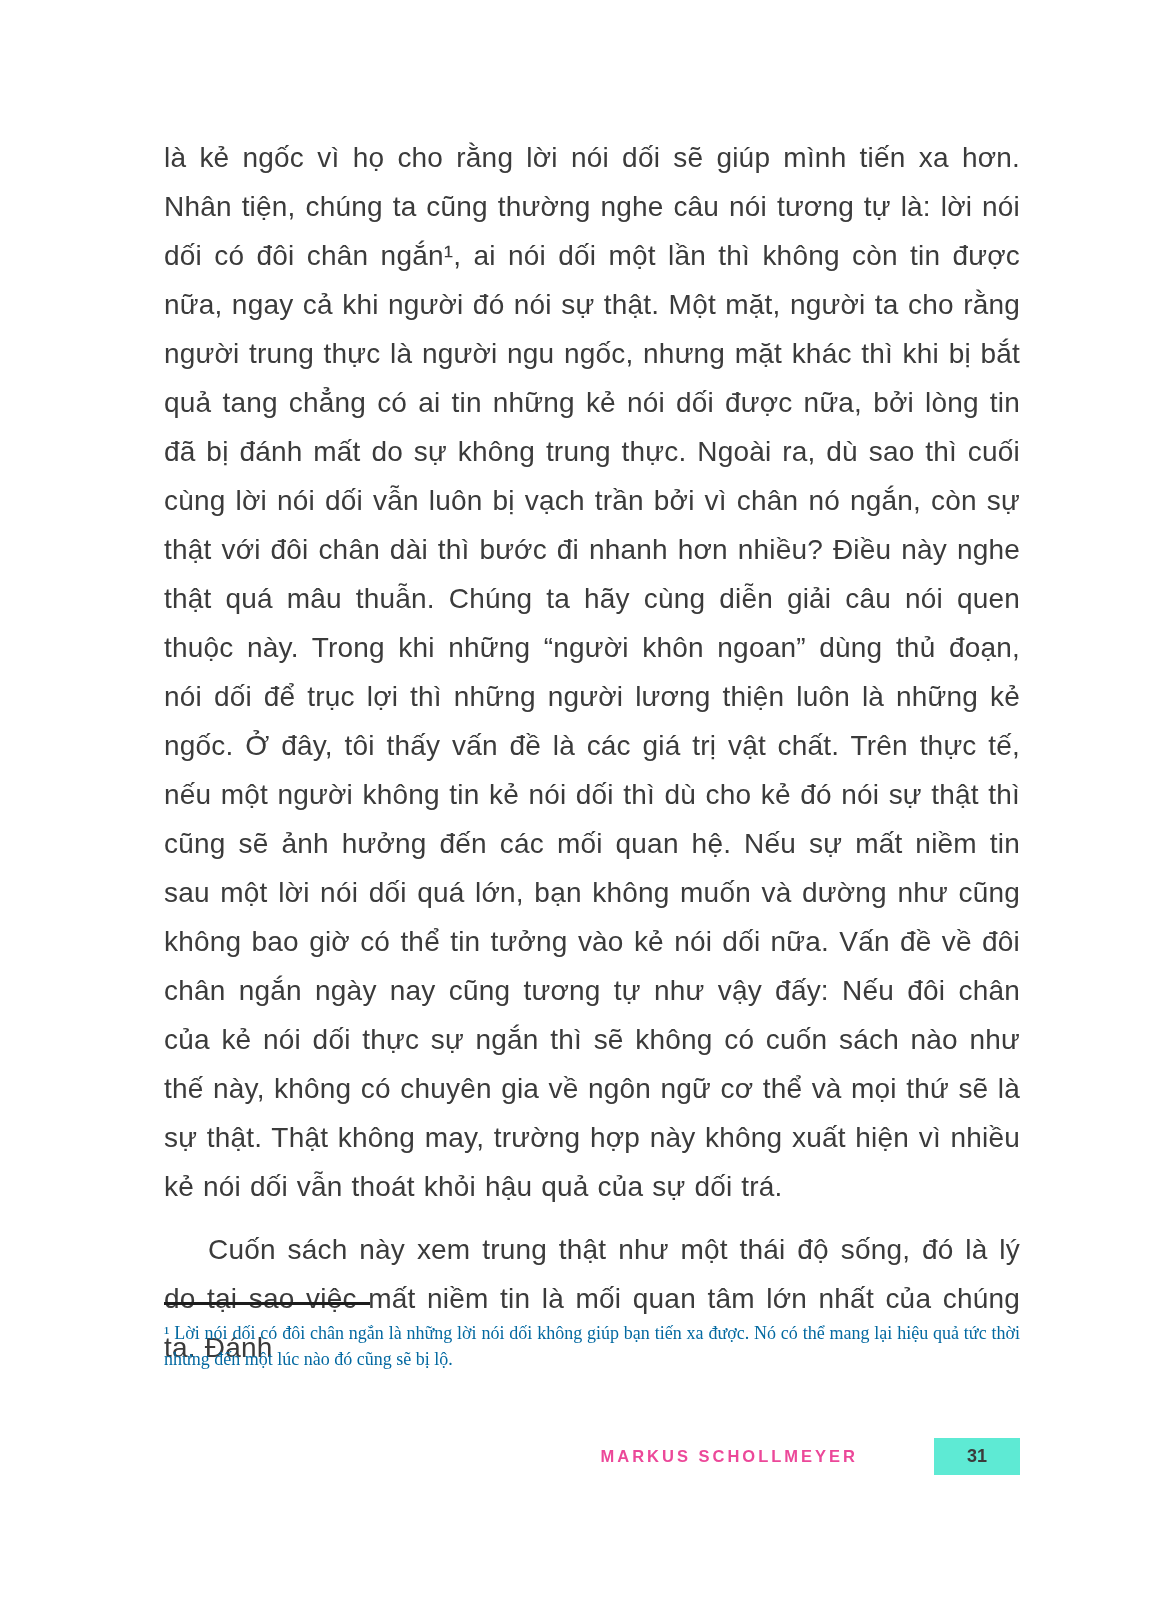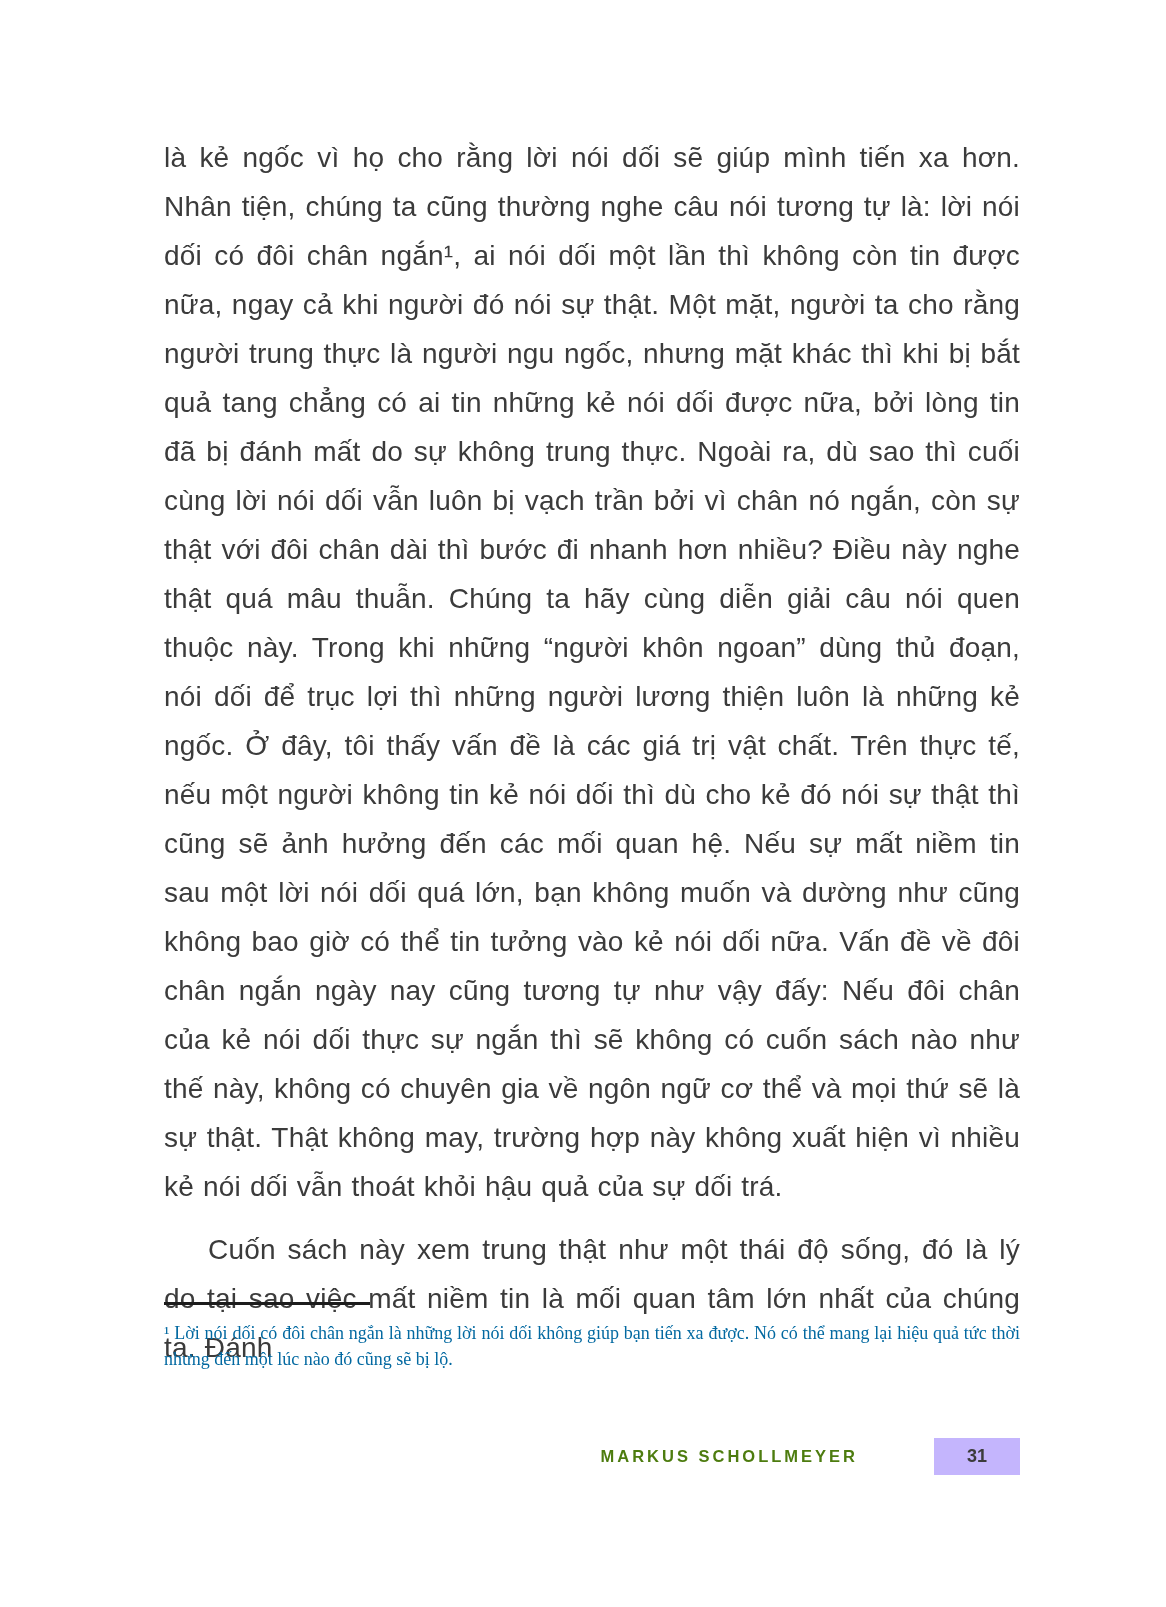--- a/index.html
+++ b/index.html
@@ -57,27 +57,27 @@
     top: 1438px;
     width: 856px;
     display: flex;
     justify-content: flex-end;
     align-items: center;
   }
   .footer-author {
     font-size: 16.5px;
     font-weight: 700;
     letter-spacing: 3px;
-    color: #4d7c0f;
+    color: #ec4899;
     margin-right: 76px;
   }
   .footer-pagenum {
     width: 86px;
     height: 37px;
-    background: #c4b5fd;
+    background: #5eead4;
     display: flex;
     align-items: center;
     justify-content: center;
     font-size: 18px;
     font-weight: 700;
     color: #3b3b3b;
   }
 </style>
 </head>
 <body>

